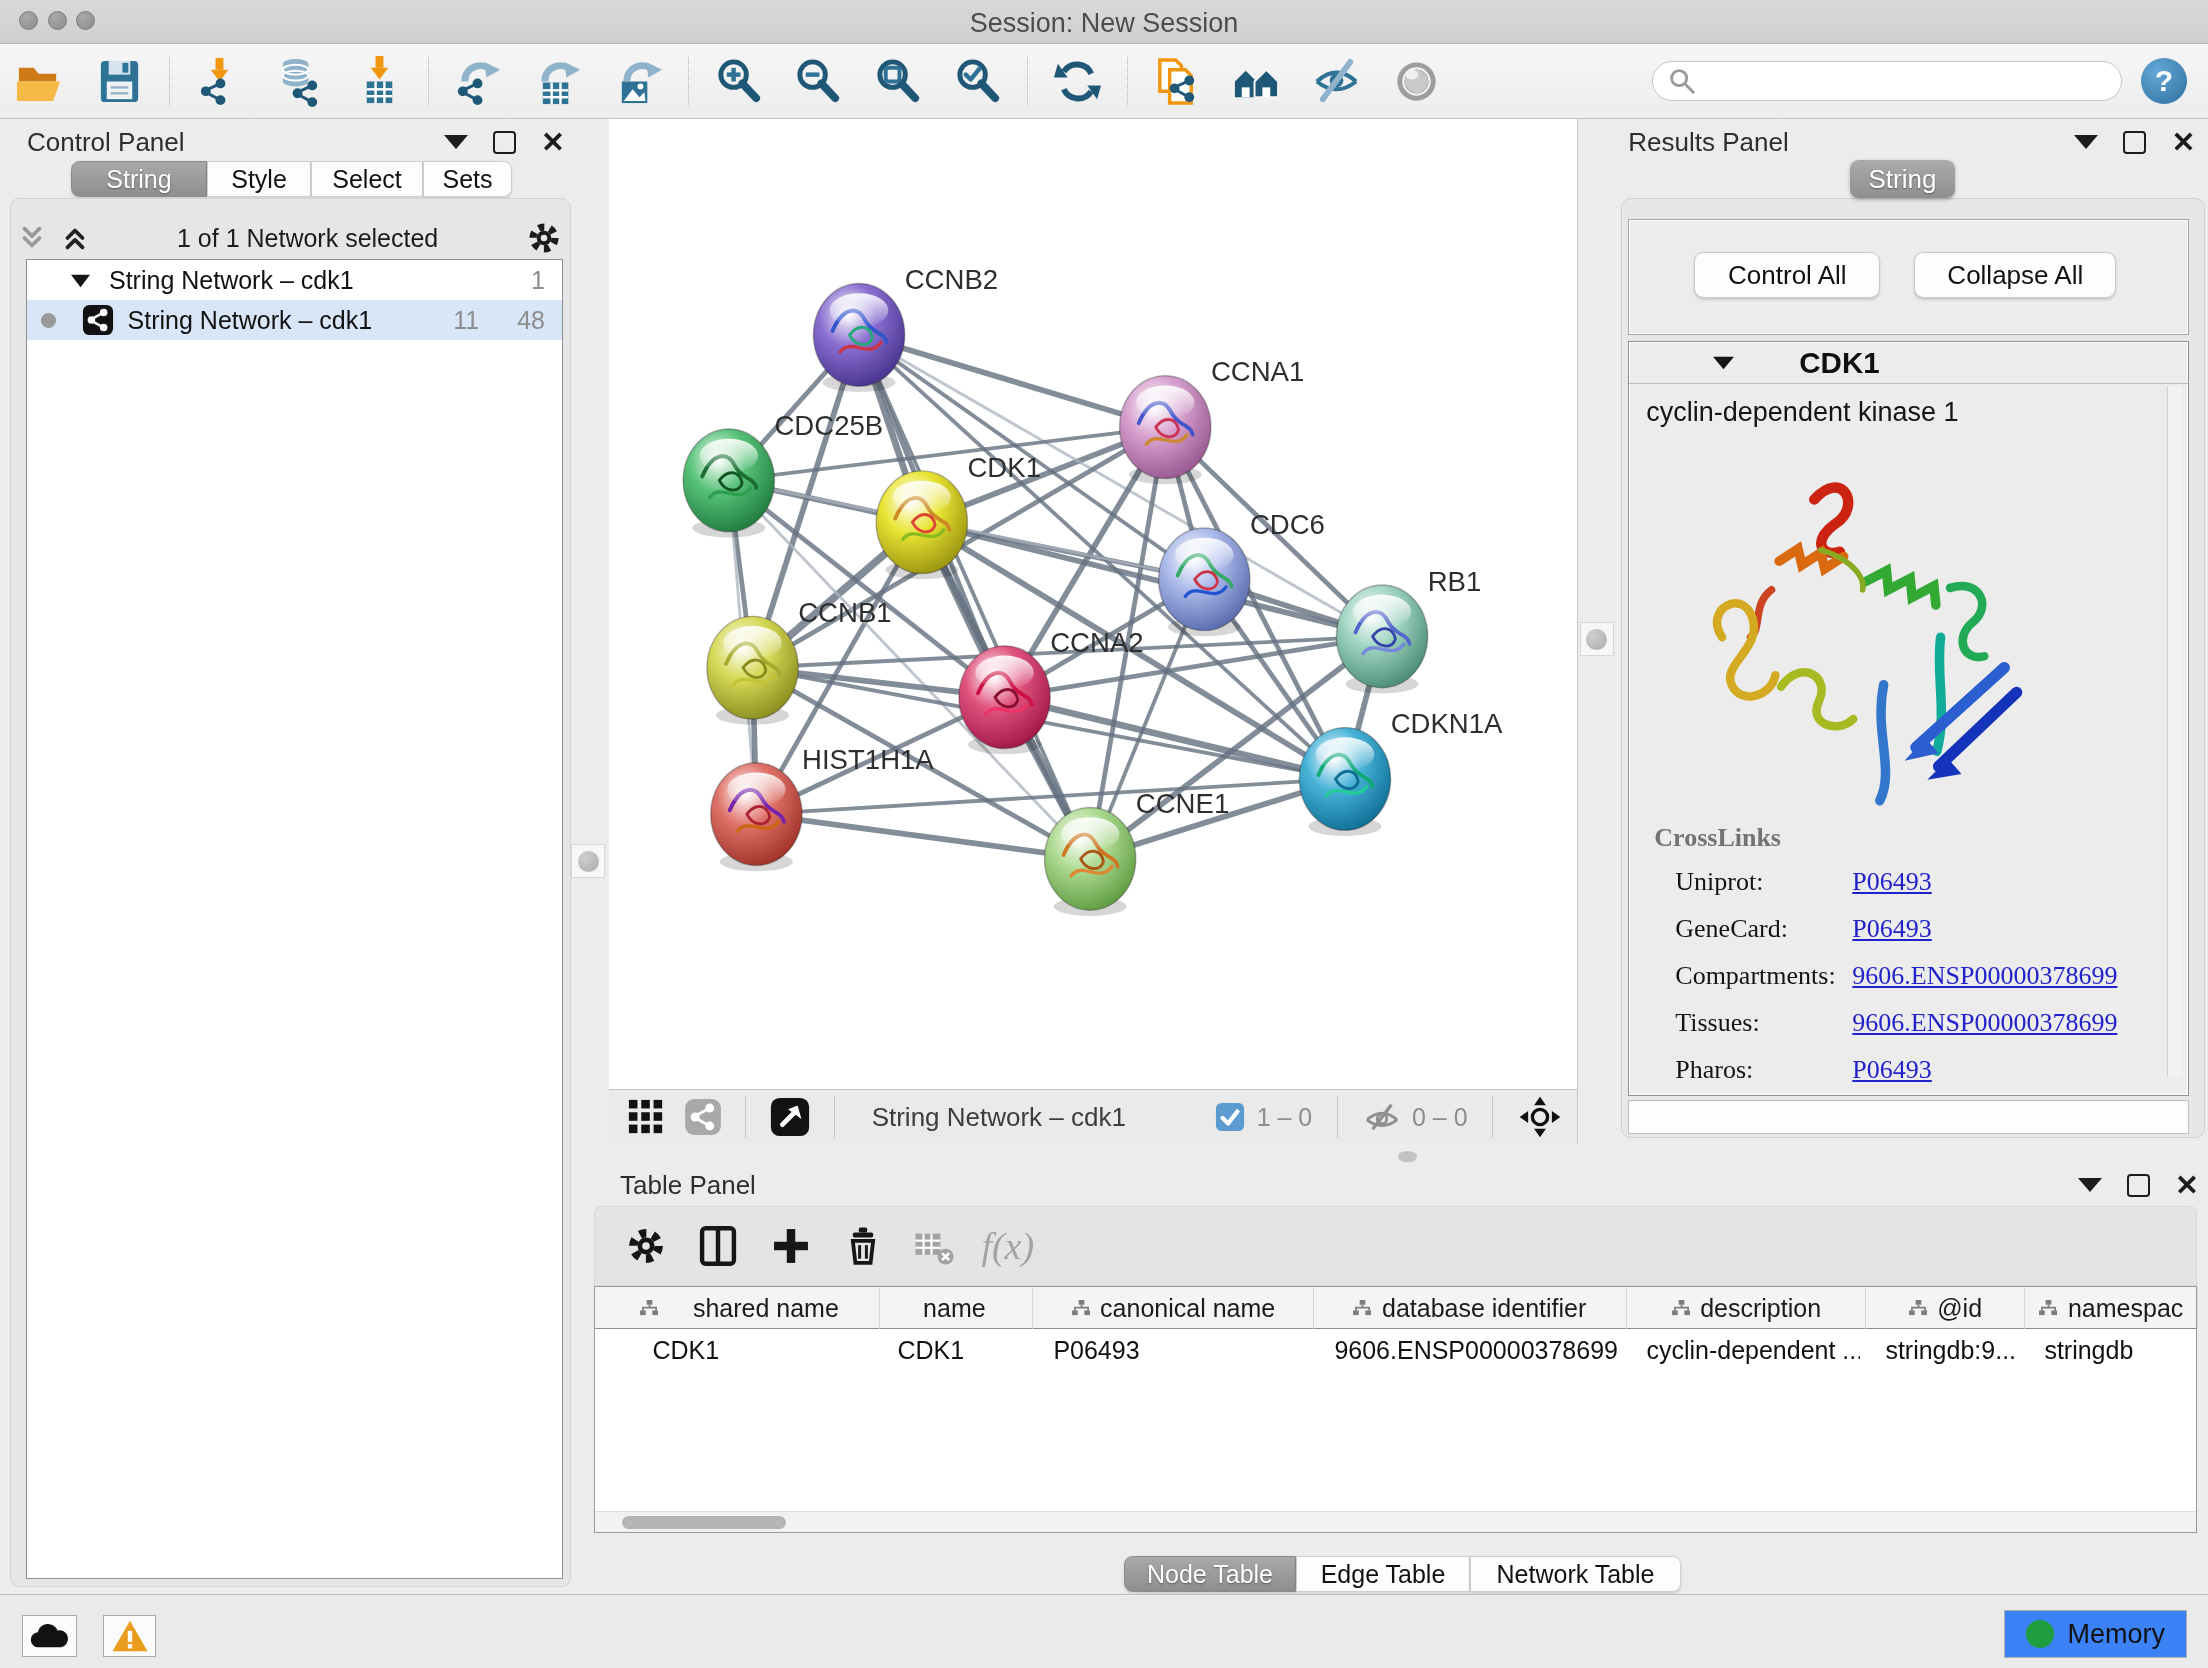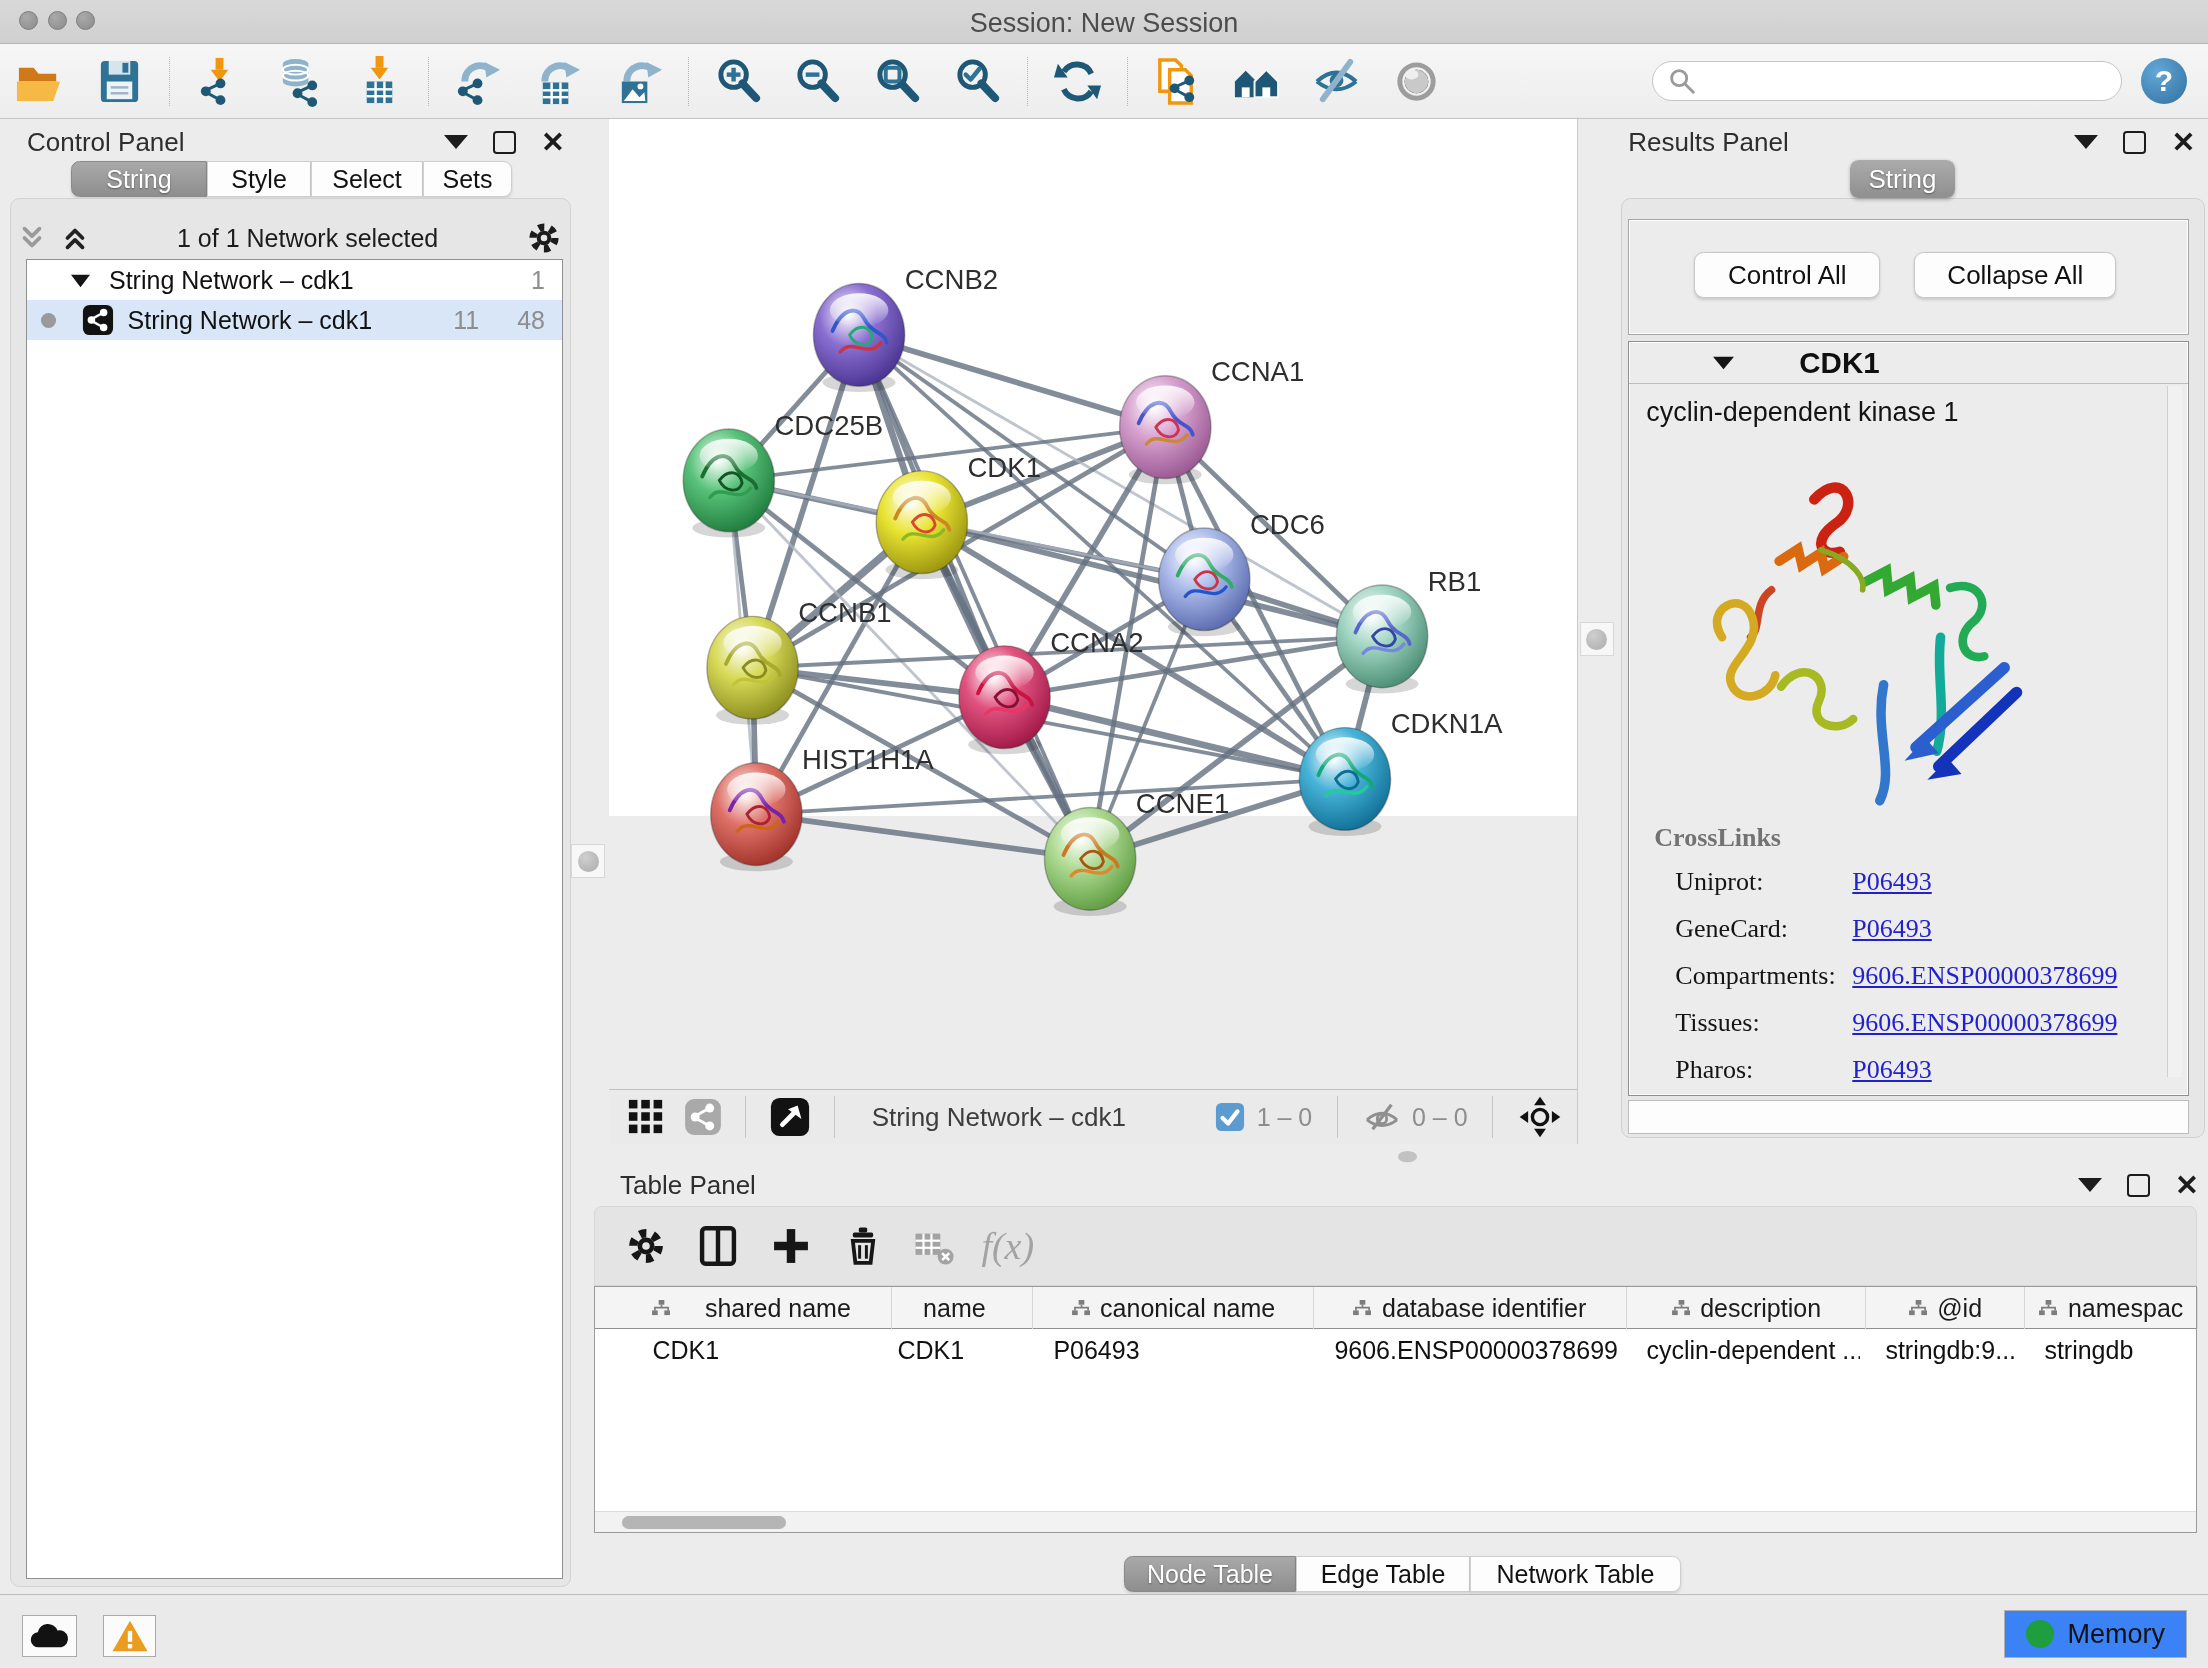--- a/index.html
+++ b/index.html
@@ -40,21 +40,21 @@
   
   #control-panel { left:0; top:119px; width:571px; height:1475px; background:#ececec; }
   #cp-body { left:9.5px; top:79px; width:561px; height:1389px; background:#e6e6e6;
     border:1px solid #d2d2d2; border-radius:9.5px; }
   #cp-sumrow { left:17px; top:100px; width:546px; height:38px; display:flex; align-items:center; }
   #cp-list { left:26px; top:140px; width:537px; height:1320px; background:#fff; border:1px solid #8f8f8f; }
   .tree-row { position:relative; height:40px; display:flex; align-items:center; font-size:25px; color:#111; }
   .tree-row.sel { background:#d8e6f7; }
   .num { color:#8d8d8d; font-size:25px; }
   
-  #canvas { left:609px; top:119px; width:968px; height:697px; background:#fff; }
+  #canvas { left:609px; top:119px; width:968px; height:970px; background:#fff; }
   #left-split { left:571px; top:119px; width:38px; height:1475px; background:#ececec; }
   #right-split { left:1577px; top:119px; width:38px; height:1025px; background:#ececec; border-left:1px solid #c9c9c9; }
   .knob { background:#f7f7f7; border:1px solid #d8d8d8; width:34px; height:34px; display:flex; align-items:center; justify-content:center; }
   .knob i { width:21px; height:21px; border-radius:50%; background:radial-gradient(circle at 35% 30%, #cfcfcf, #ababab); }
   
   #netbar { left:609px; top:1089px; width:968px; height:55px; background:#eaeaea;
     border-top:1px solid #c0c0c0; display:flex; align-items:center; font-size:26px; color:#3d3d3d; }
   .nb-sep { width:0; height:42px; border-left:1px solid #c6c6c6; margin:0 13.3px; }
   #hsplit { left:582px; top:1144px; width:1626px; height:24px; background:#ececec; }
   
@@ -799,21 +799,21 @@
           <line x1="13" y1="12" x2="13" y2="36" stroke="#fff" stroke-width="2.5"></line>
           <line x1="22" y1="12" x2="22" y2="36" stroke="#fff" stroke-width="2.5"></line>
           <circle cx="38" cy="38" r="9" fill="#a3a3a3"></circle>
           <path d="M34 34 l8 8 M42 34 l-8 8" stroke="#fff" stroke-width="3"></path>
         </svg>
     </span>
     <span class="tp-ic" style="font-family:'Liberation Serif',serif;font-style:italic;font-size:38px;color:#a3a3a3;">f(x)</span>
   </div>
   <div id="tbl" class="abs">
     <div id="tbl-head">
-        <div class="th" style="left: 16px; width: 281px; gap: 34px;">
+        <div class="th" style="left: 4px; width: 281px; gap: 34px;">
           <span>
             <svg width="19" height="17" viewBox="0 0 20 18">
               <rect x="7" y="0" width="6" height="5" fill="#7d7d7d"></rect>
               <rect x="0" y="11" width="6" height="5" fill="#7d7d7d"></rect>
               <rect x="13" y="11" width="6" height="5" fill="#7d7d7d"></rect>
               <path d="M10 5 v3 M3 11 v-3 h14 v3" fill="none" stroke="#7d7d7d" stroke-width="1.8"></path>
             </svg>
           </span>
           <span>shared name</span>
         </div>

